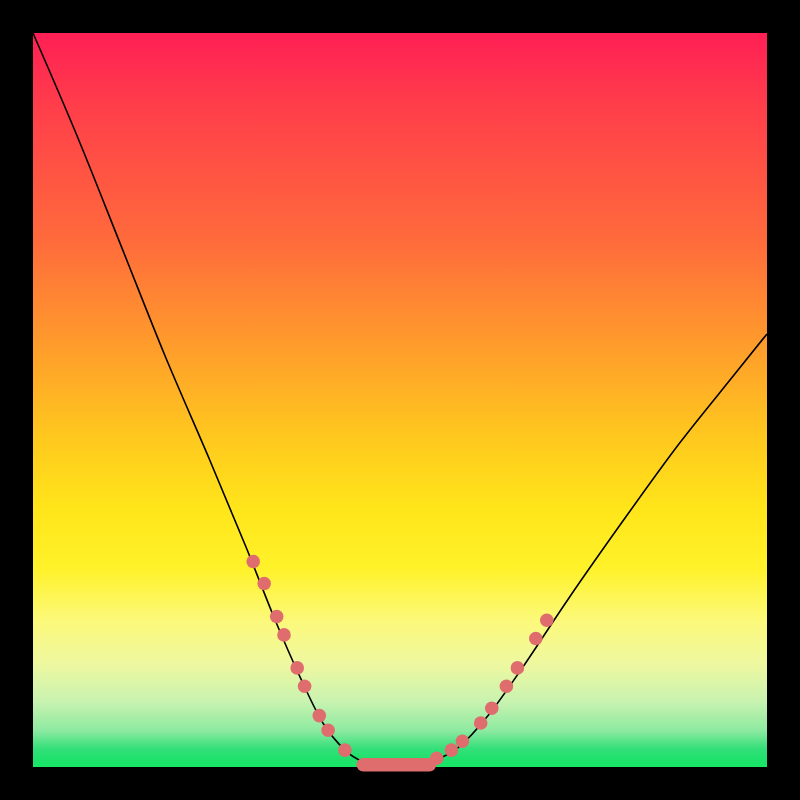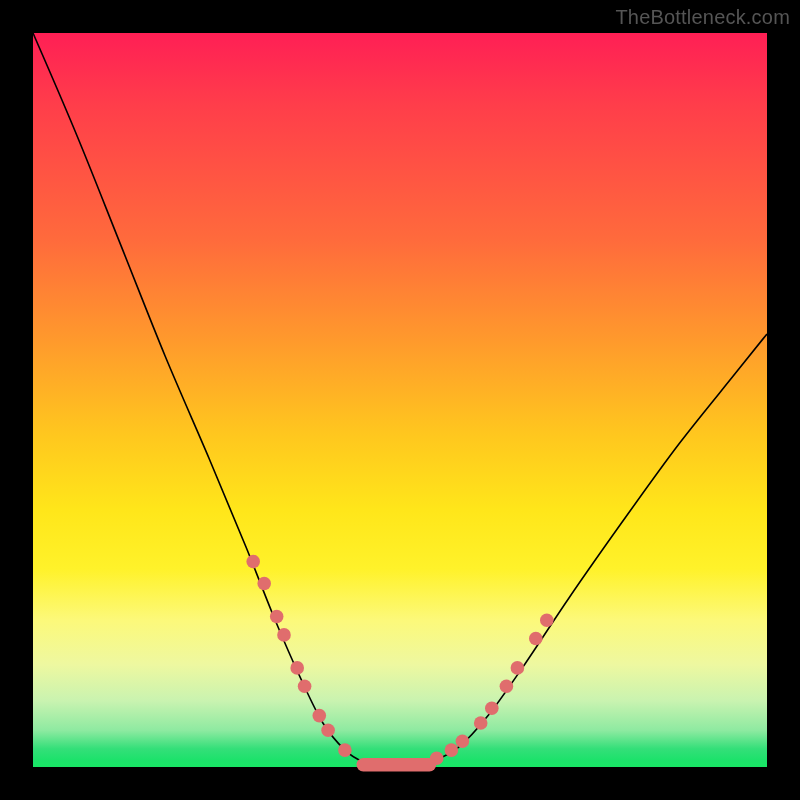--- a/index.html
+++ b/index.html
@@ -72,21 +72,20 @@
   }
   .marker-pill {
     fill: #e06d6d;
     stroke: none;
   }
 </style>
 </head>
 <body>
 
 <div class="frame">
-  <div class="attribution">TheBottleneck.com</div>
 
   <div class="plot-area">
     <svg class="curve" viewBox="0 0 734 734">
       <path id="main-path" class="main-curve" d="M 0.0 0.0 C 7.3 17.1, 29.4 67.3, 44.0 102.8 C 58.7 138.2, 73.4 176.2, 88.1 212.9 C 102.8 249.6, 117.4 287.5, 132.1 323.0 C 146.8 358.4, 162.7 393.9, 176.2 425.7 C 189.6 457.5, 201.8 486.9, 212.9 513.8 C 223.9 540.7, 233.0 565.2, 242.2 587.2 C 251.4 609.2, 260.0 628.8, 267.9 645.9 C 275.9 663.0, 282.6 678.1, 289.9 690.0 C 297.3 701.8, 305.2 710.6, 311.9 717.1 C 318.7 723.6, 323.6 726.0, 330.3 728.9 C 337.0 731.7, 345.0 733.1, 352.3 734.0 C 359.7 734.9, 366.4 735.0, 374.3 734.0 C 382.3 733.0, 391.5 731.4, 400.0 728.1 C 408.6 724.8, 416.5 721.8, 425.7 714.2 C 434.9 706.6, 444.1 696.4, 455.1 682.6 C 466.1 668.8, 478.3 650.8, 491.8 631.2 C 505.2 611.7, 519.9 588.4, 535.8 565.2 C 551.7 541.9, 568.9 517.5, 587.2 491.8 C 605.6 466.1, 626.3 436.7, 645.9 411.0 C 665.5 385.4, 690.0 356.0, 704.6 337.6 C 719.3 319.3, 729.1 307.1, 734.0 300.9"></path>
       <g id="markers">
           <circle cx="220.2" cy="528.5" r="6.8" class="marker"></circle>
           <circle cx="231.2" cy="550.5" r="6.8" class="marker"></circle>
           <circle cx="243.7" cy="583.5" r="6.8" class="marker"></circle>
           <circle cx="251.0" cy="601.9" r="6.8" class="marker"></circle>
           <circle cx="264.2" cy="634.9" r="6.8" class="marker"></circle>

